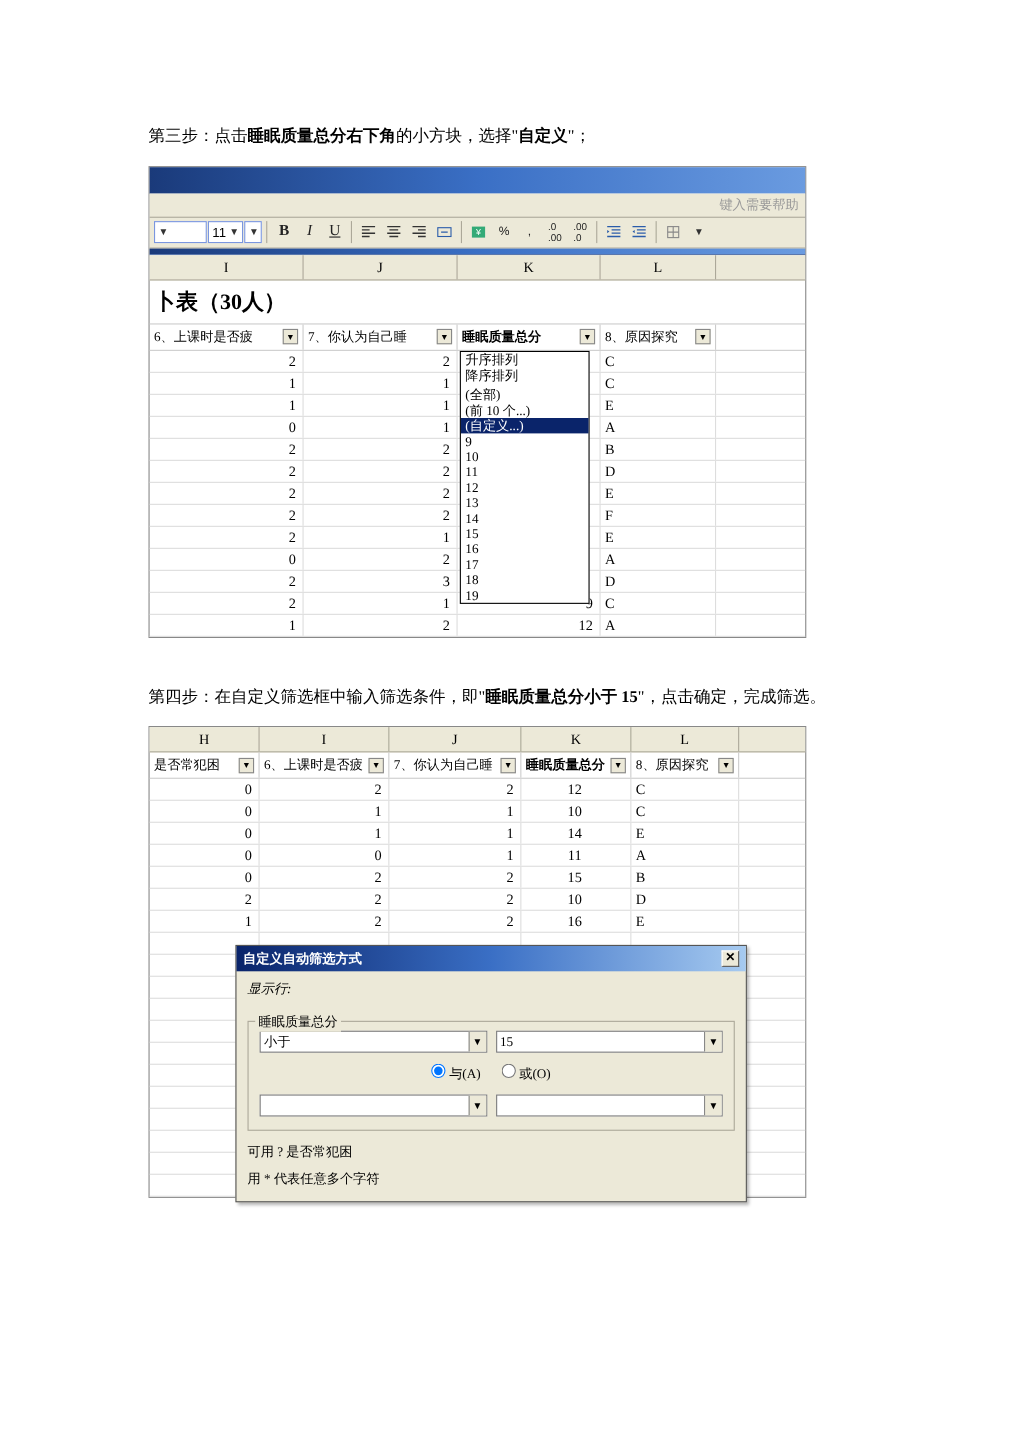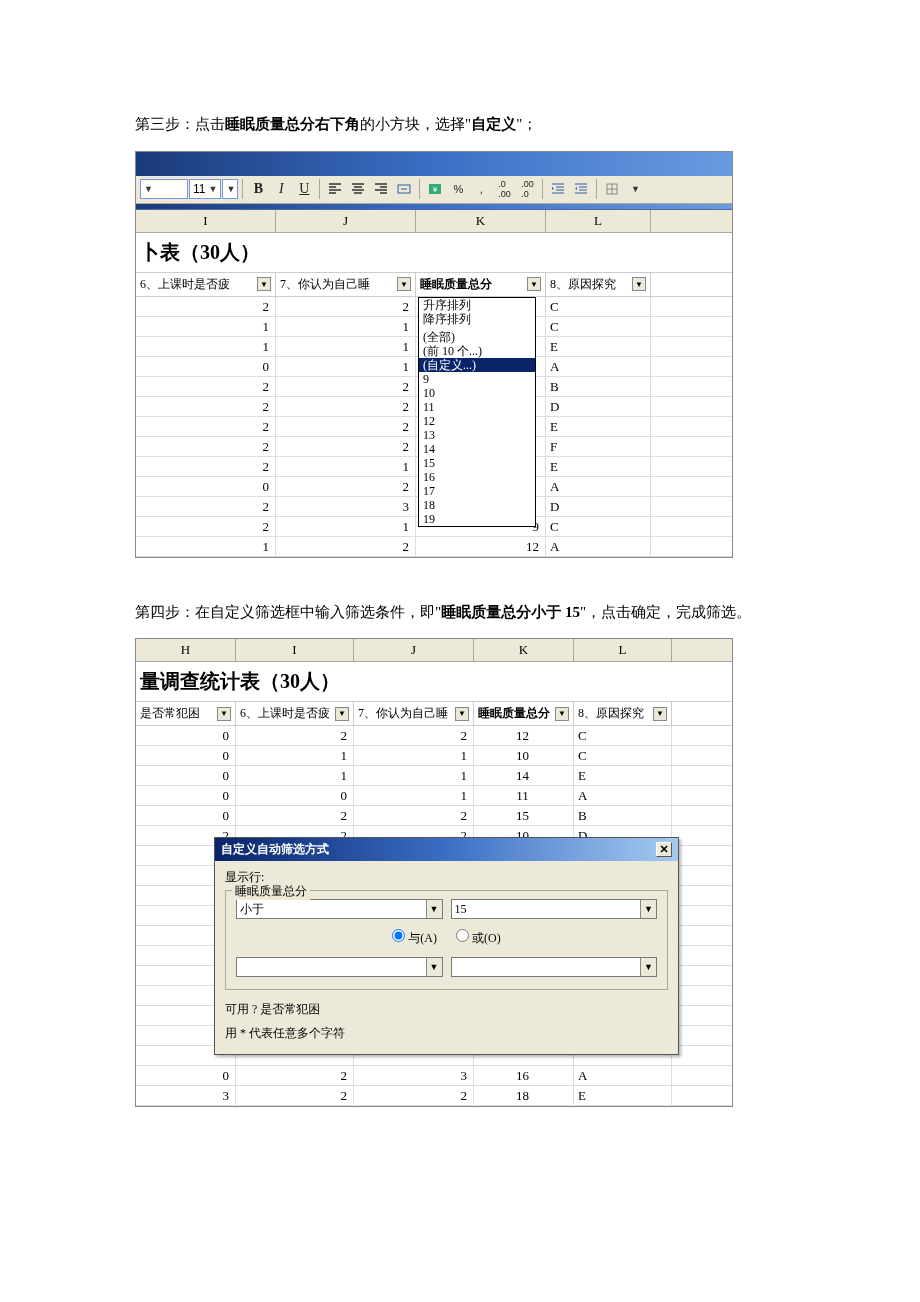--- a/index.html
+++ b/index.html
@@ -248,20 +248,23 @@
 </style>
 </head>
 <body>
 
 <p class="step-text">
   <span>第三步：点击</span><span class="bold">睡眠质量总分右下角</span><span>的小方块，选择"</span><span class="bold">自定义</span><span>"；</span>
 </p>
 
 <div class="shot shot1">
   <div class="titlebar"></div>
+  <div class="menubar">
+    <span class="help-prompt">键入需要帮助</span>
+  </div>
   <div class="toolbar">
     <span class="tb-combo" style="width:48px;">
         <span class="chev">▼</span>
       </span>
     <span class="tb-combo">
         <span>11</span>
         <span class="chev">▼</span>
       </span>
     <span class="tb-combo" style="width:16px;">
         <span class="chev">▼</span>
@@ -461,21 +464,20 @@
 </p>
 
 <div class="shot shot2" style="position:relative;">
   <div class="col-headers" id="s2-colh">
       <div class="col-h" style="width: 100px;">H</div>
       <div class="col-h" style="width: 118px;">I</div>
       <div class="col-h" style="width: 120px;">J</div>
       <div class="col-h" style="width: 100px;">K</div>
       <div class="col-h" style="width: 98px;">L</div>
     </div>
-  <div class="sheet-title">量调查统计表（30人）</div>
   <div class="filter-row" id="s2-filter">
       <div class="fcell" style="width: 100px;">
         <span>是否常犯困</span>
         <span class="drop">▼</span>
       </div>
       <div class="fcell" style="width: 118px;">
         <span>6、上课时是否疲</span>
         <span class="drop">▼</span>
       </div>
       <div class="fcell" style="width: 120px;">
@@ -626,21 +628,21 @@
         <div class="dcell left" style="width: 98px;">E</div>
       </div>
     </div>
 
   <div class="dialog">
     <div class="dlg-title">
       <span>自定义自动筛选方式</span>
       <span class="dlg-close">✕</span>
     </div>
     <div class="dlg-body">
-      <div style="margin-bottom:4px;">显示行:</div>
+      <div style="margin-bottom:20px;font-style:italic;">显示行:</div>
       <div class="fieldset">
         <span class="fs-legend">睡眠质量总分</span>
         <div class="dlg-row1">
           <span class="combo" style="width:210px;">
             <span>小于</span>
               <span class="chev">▼</span>
           </span>
           <span class="combo" style="width:210px;">
             <span>15</span>
               <span class="chev">▼</span>

